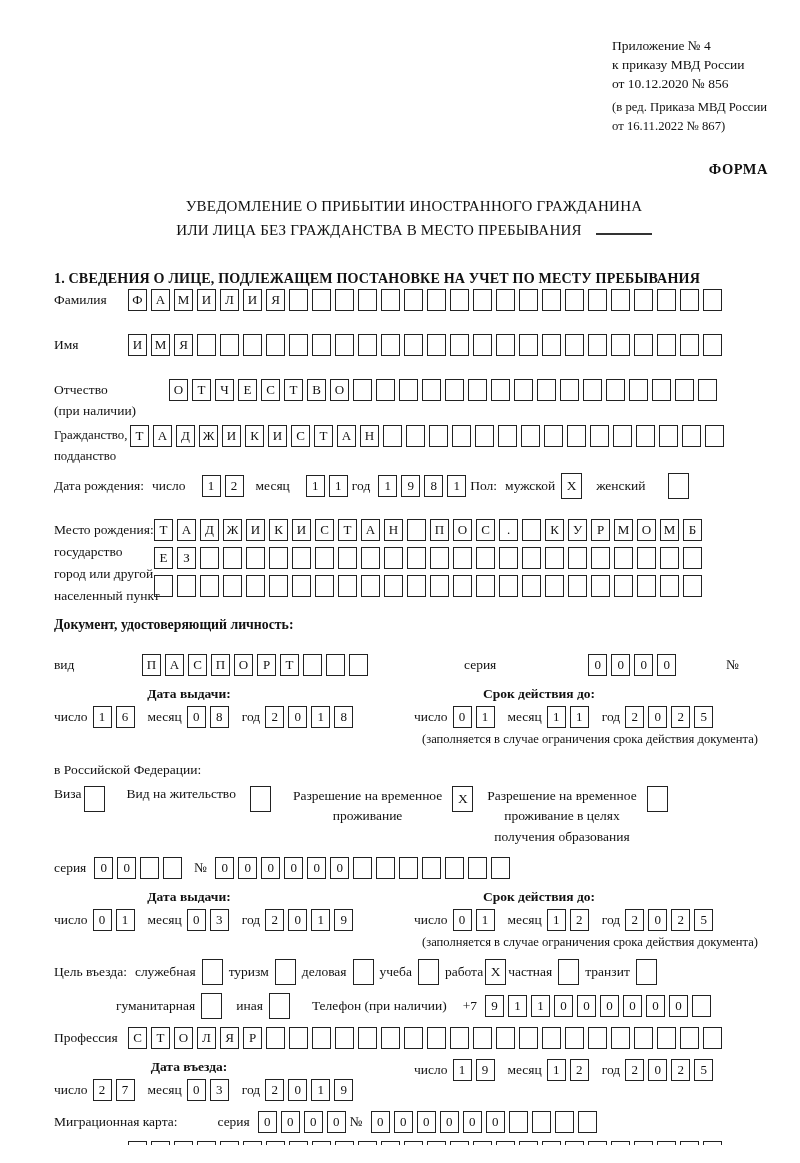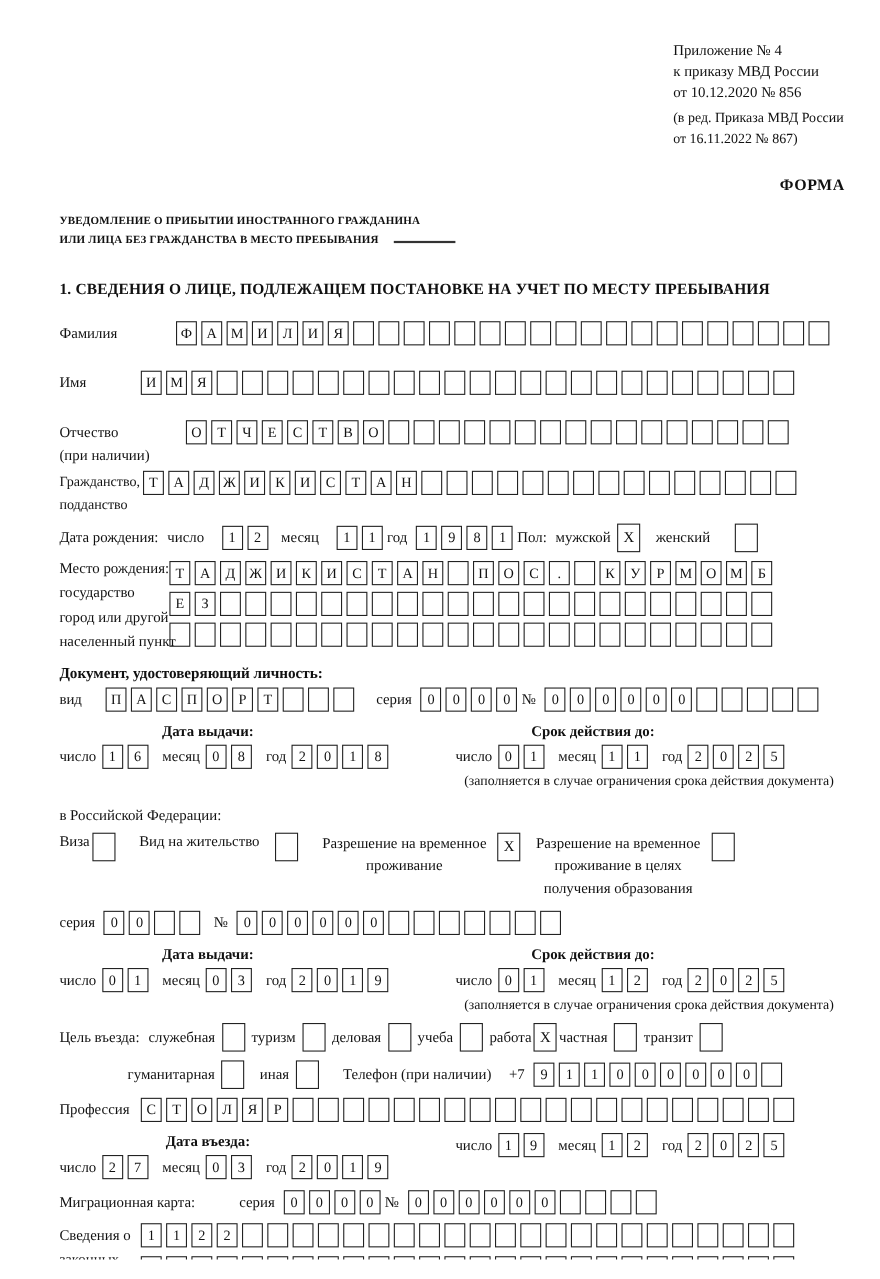--- a/index.html
+++ b/index.html
@@ -7,21 +7,21 @@
     width:800px;height:1145px;box-sizing:border-box;
     padding:36px 26px 0 54px;
     font-family:"Liberation Serif","DejaVu Serif",serif;
     font-size:13.5px;color:#111;overflow:hidden;position:relative;border-radius:29px;
   }
   
   .hdr{margin-left:558px;width:205px;line-height:1.42;}
   .hdr .amend{margin-top:5px;font-size:12.7px;}
   .forma{font-weight:bold;text-align:right;margin-top:26px;font-size:14.5px;padding-right:6px;letter-spacing:.5px;}
   
-  .title{ text-align:left;font-weight:bold;font-size:10px;line-height:1.6;margin-top:16px;letter-spacing:.2px;}
+  .title{ text-align:center;font-weight:normal;font-size:15px;line-height:1.6;margin-top:16px;letter-spacing:.2px;}
   .blank-line{display:inline-block;width:56px;border-bottom:2px solid #333;height:.9em;margin-left:14px;}
   .sec-heading{font-weight:bold;font-size:14.1px;margin-top:28px;letter-spacing:.15px;}
   
   .row{display:flex;align-items:center;margin-top:23px;white-space:nowrap;}
   .row.top{align-items:flex-start;}
   .lbl{flex:0 0 auto;}
   .lbl-2l{line-height:21px;}
   .cells{display:flex;flex:0 0 auto;}
   .cell{flex:0 0 auto;width:17px;height:20px;border:1.6px solid #222;margin-right:4px;
         text-align:center;line-height:20px;font-size:13px;}
@@ -65,21 +65,21 @@
   </div>
   <div class="forma">ФОРМА</div>
 
   <div class="title">
     <div>УВЕДОМЛЕНИЕ О ПРИБЫТИИ ИНОСТРАННОГО ГРАЖДАНИНА</div>
     <div><span>ИЛИ ЛИЦА БЕЗ ГРАЖДАНСТВА В МЕСТО ПРЕБЫВАНИЯ</span><span class="blank-line"></span></div>
   </div>
 
   <div class="sec-heading">1. СВЕДЕНИЯ О ЛИЦЕ, ПОДЛЕЖАЩЕМ ПОСТАНОВКЕ НА УЧЕТ ПО МЕСТУ ПРЕБЫВАНИЯ</div>
 
-  <div class="row" style="margin-top:20px;gap:32px;">
+  <div class="row" style="margin-top:2px;">
     <span class="lbl" style="width:74px;">Фамилия</span>
     <span class="cells">
         <span class="cell">Ф</span>
         <span class="cell">А</span>
         <span class="cell">М</span>
         <span class="cell">И</span>
         <span class="cell">Л</span>
         <span class="cell">И</span>
         <span class="cell">Я</span>
         <span class="cell"></span>
@@ -231,21 +231,21 @@
     <span>Пол:</span>
     <span class="gap-s"></span>
     <span>мужской</span>
     <span class="box">X</span>
     <span class="gap-s"></span>
     <span>женский</span>
     <span class="gap-m"></span>
     <span class="box"></span>
   </div>
 
-  <div class="row top" style="margin-top:4px;align-items:flex-end;">
+  <div class="row top" style="margin-top:20px;">
     <span class="ml-label" style="width:100px;">
       <div>Место рождения:</div>
       <div>государство</div>
       <div>город или другой</div>
       <div>населенный пункт</div>
     </span>
     <span class="stack">
       <div class="cells">
           <span class="cell">Т</span>
           <span class="cell">А</span>
@@ -322,21 +322,21 @@
           <span class="cell"></span>
           <span class="cell"></span>
           <span class="cell"></span>
           <span class="cell"></span>
         </div>
     </span>
   </div>
 
   <div class="doc-heading">Документ, удостоверяющий личность:</div>
 
-  <div class="row" style="margin-top:5px;">
+  <div class="row" style="margin-top:21px;gap:46px;">
     <span class="lbl" style="width:42px;">вид</span>
     <span class="cells">
         <span class="cell">П</span>
         <span class="cell">А</span>
         <span class="cell">С</span>
         <span class="cell">П</span>
         <span class="cell">О</span>
         <span class="cell">Р</span>
         <span class="cell">Т</span>
         <span class="cell"></span>

